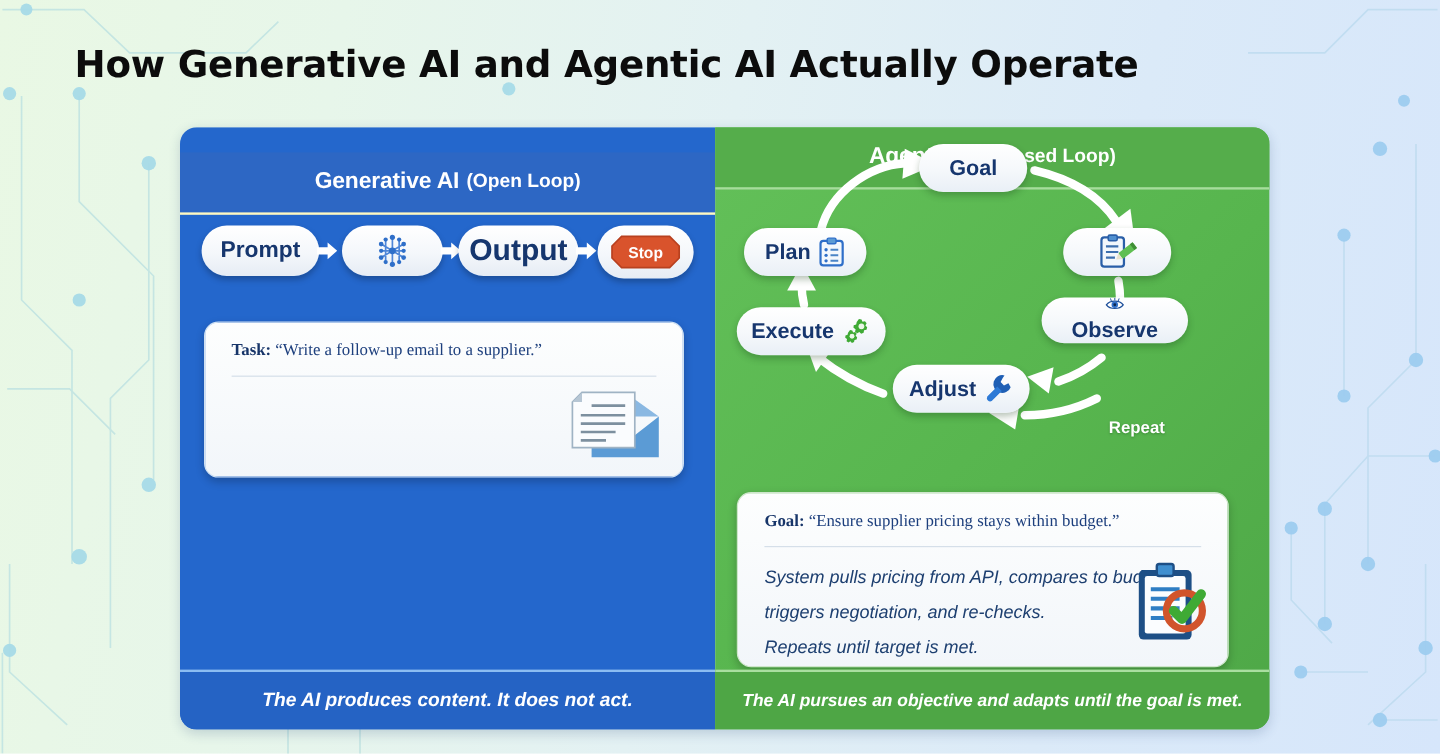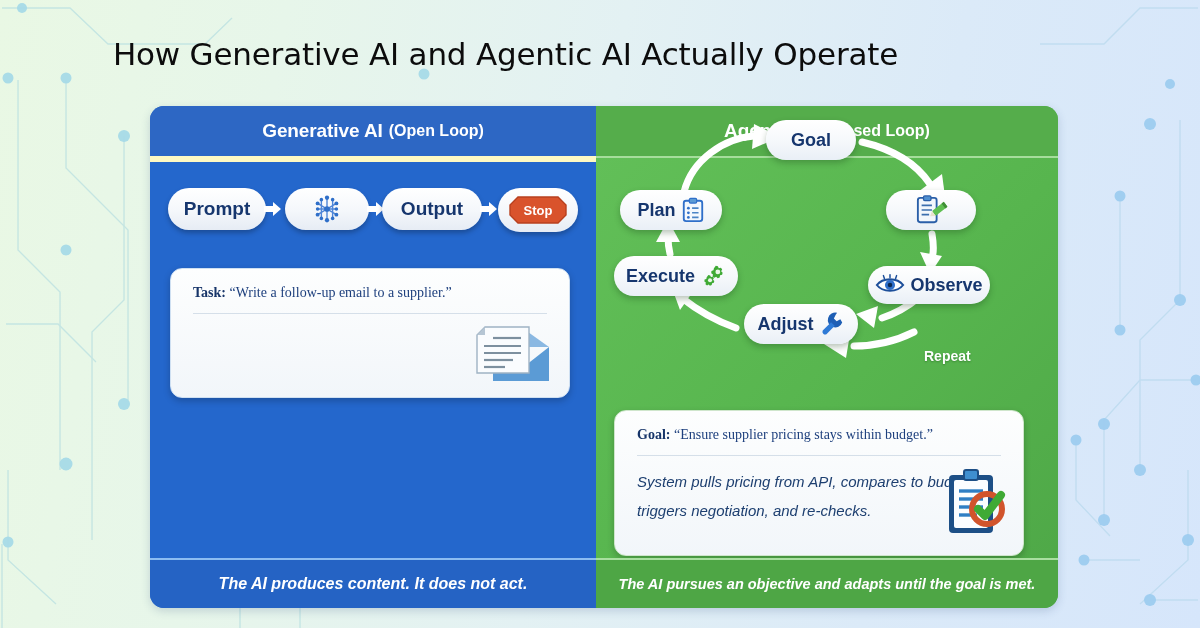--- a/index.html
+++ b/index.html
@@ -6,38 +6,38 @@
   body{
     width:1200px;height:628px;overflow:hidden;
     font-family:"Liberation Sans",sans-serif;
     background:linear-gradient(100deg,#e9f8e4 0%,#e7f6ea 22%,#e3f1f3 48%,#dbeaf8 74%,#d6e6fb 100%);
     position:relative;
   }
   #bg-circuit{position:absolute;inset:0;width:1200px;height:628px;pointer-events:none;}
 
   .title{
     position:absolute;top:36px;left:0;width:1011px;text-align:center;
-    font-size:31px;font-weight:normal;color:#0c0c0c;letter-spacing:-0.2px;
+    font-size:31px;font-weight:bold;color:#0c0c0c;letter-spacing:-0.2px;
     font-family:"DejaVu Sans","Liberation Sans",sans-serif;
   }
 
   .board{
     position:absolute;left:150px;top:106px;width:908px;height:502px;
     border-radius:14px;overflow:hidden;display:flex;
     box-shadow:0 3px 10px rgba(40,70,120,0.20);
   }
   .panel{position:relative;height:100%;}
   .panel-left{width:446px;background:#2467cc;}
   .panel-right{width:462px;background:linear-gradient(135deg,#63c059 0%,#57b54e 55%,#4ea747 100%);}
 
   .panel-head{
     height:50px;display:flex;align-items:center;justify-content:center;
     color:#fff;white-space:nowrap;
   }
-  .head-left{background:#2d67c4;border-bottom:6px solid #fef9c3;}
+  .head-left{background:#2d67c4;border-bottom:2px solid #fef9c3;margin-top:21px;}
   .head-right{background:#55ad4b;border-bottom:2px solid #a6dd9c;}
   .head-strong{font-size:19px;font-weight:bold;letter-spacing:-0.1px;}
   .head-soft{font-size:16px;font-weight:600;margin-left:6px;}
 
   .panel-foot{
     position:absolute;bottom:0;left:0;right:0;height:48px;
     display:flex;align-items:center;justify-content:center;color:#fff;
     font-style:italic;white-space:nowrap;text-align:right;
   }
   .foot-left{background:#2563c4;border-top:2px solid #8cbdf2;font-size:16px;font-weight:bold;}
@@ -48,21 +48,21 @@
     position:absolute;display:flex;align-items:center;justify-content:center;gap:6px;
     background:linear-gradient(180deg,#ffffff 0%,#f4f7fb 55%,#e6ecf4 100%);
     border-radius:999px;box-shadow:0 3px 5px rgba(0,0,0,0.26);
     color:#16366e;font-weight:bold;white-space:nowrap;
   }
   .pill-label{color:#16366e;font-weight:bold;}
 
   
   .flow-prompt{left:18px;top:82px;width:98px;height:42px;font-size:19px;text-align:center;}
   .flow-net{left:135px;top:82px;width:84px;height:42px;}
-  .flow-output{left:232px;top:82px;width:100px;height:42px;font-size:19px;}
+  .flow-output{left:232px;top:82px;width:100px;height:42px;font-size:25px;}
   .flow-stop{left:348px;top:82px;width:80px;height:44px;}
 
   .arrow{position:absolute;top:95px;width:18px;height:16px;}
   .a1{left:114px;} .a2{left:217px;} .a3{left:330px;}
 
   
   .card{
     position:absolute;border-radius:12px;
     background:linear-gradient(180deg,#fdfefe 0%,#f2f6fa 100%);
     box-shadow:0 3px 7px rgba(0,0,0,0.22);
@@ -81,21 +81,21 @@
 
   
   .node{
     position:absolute;display:flex;align-items:center;justify-content:center;gap:5px;
     background:linear-gradient(180deg,#ffffff 0%,#f5f8fb 55%,#e9eff6 100%);
     border-radius:999px;box-shadow:0 3px 6px rgba(20,60,20,0.30);
     color:#16366e;font-weight:bold;font-size:18px;white-space:nowrap;
   }
   .n-goal{left:170px;top:14px;width:90px;height:40px;}
   .n-act{left:290px;top:84px;width:90px;height:40px;}
-  .n-observe{left:272px;top:160px;width:122px;height:38px;}
+  .n-observe{left:272px;top:142px;width:122px;height:38px;flex-direction:column;}
   .n-adjust{left:148px;top:198px;width:114px;height:40px;}
   .n-execute{left:18px;top:150px;width:124px;height:40px;}
   .n-plan{left:24px;top:84px;width:102px;height:40px;}
 
   .repeat{
     position:absolute;left:328px;top:228px;color:#ffffff;
     font-size:14px;font-weight:bold;white-space:nowrap;
     text-shadow:0 1px 2px rgba(0,60,0,.35);
     margin-top:14px;
   }
@@ -382,20 +382,21 @@
 
     <div class="card card-right">
       <div class="card-title">
         <b>Goal:</b>
         <span>“Ensure supplier pricing stays within budget.”</span>
       </div>
       <div class="card-rule"></div>
       <div class="card-body ital">
         <div>System pulls pricing from API, compares to budget,</div>
         <div>triggers negotiation, and re-checks.</div>
+        <div>Repeats until target is met.</div>
       </div>
       <svg style="position:absolute;right:16px;bottom:18px;" width="62" height="70" viewBox="0 0 62 70">
         <rect x="4" y="8" width="44" height="58" rx="4" fill="#1d4f86"></rect>
         <rect x="9" y="13" width="34" height="48" rx="2" fill="#fbfdff"></rect>
         <rect x="19" y="3" width="14" height="10" rx="2" fill="#3f8fd0" stroke="#1d4f86" stroke-width="2"></rect>
         <g stroke="#2f7ec4" stroke-width="3.4">
           <path d="M14 24 H38"></path>
             <path d="M14 32 H38"></path>
             <path d="M14 40 H38"></path>
             <path d="M14 48 H32"></path>

